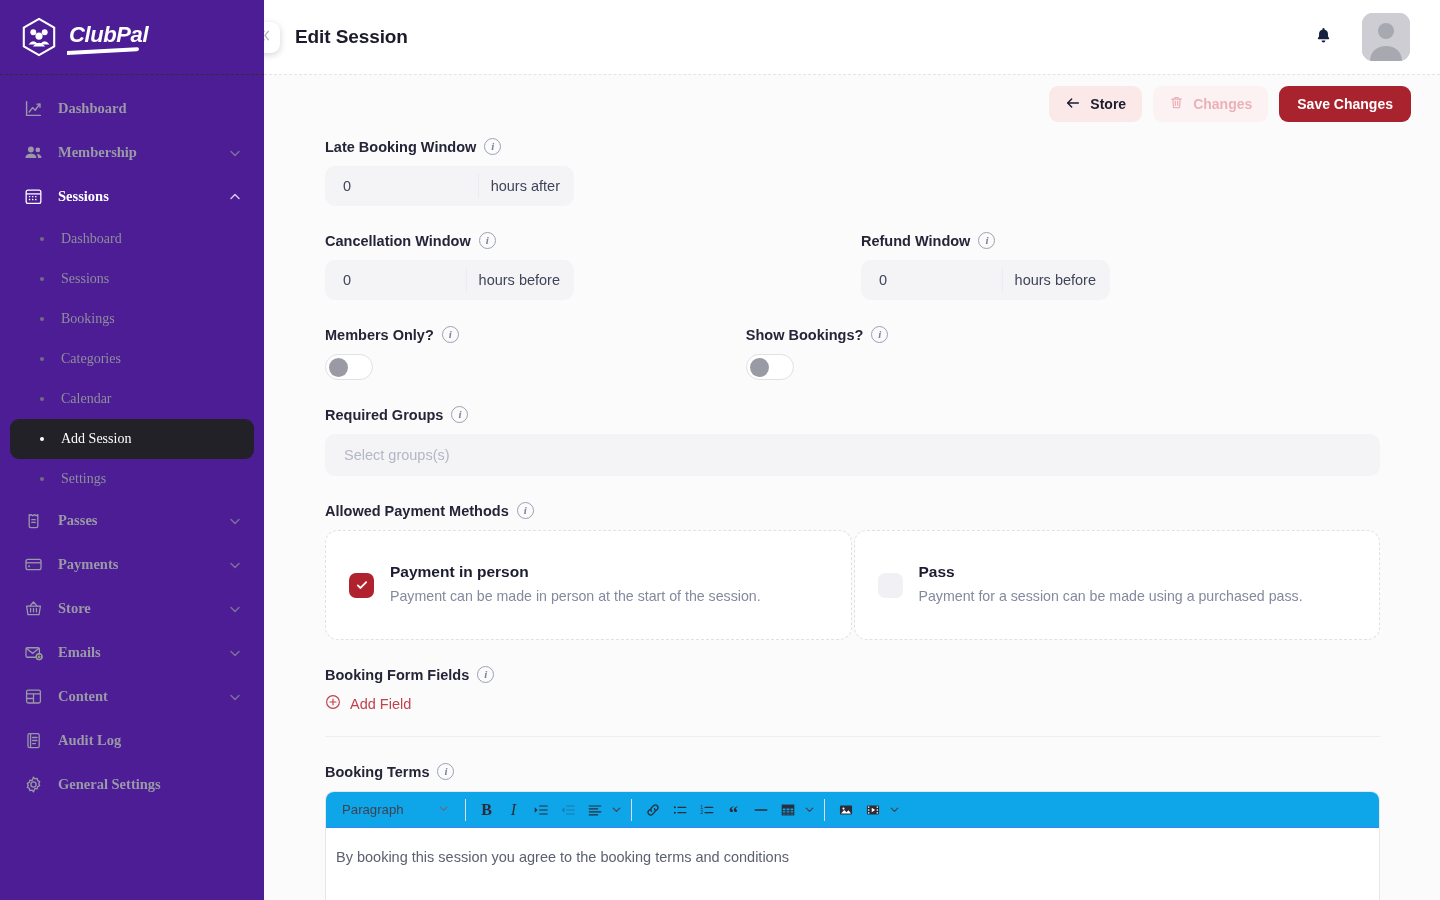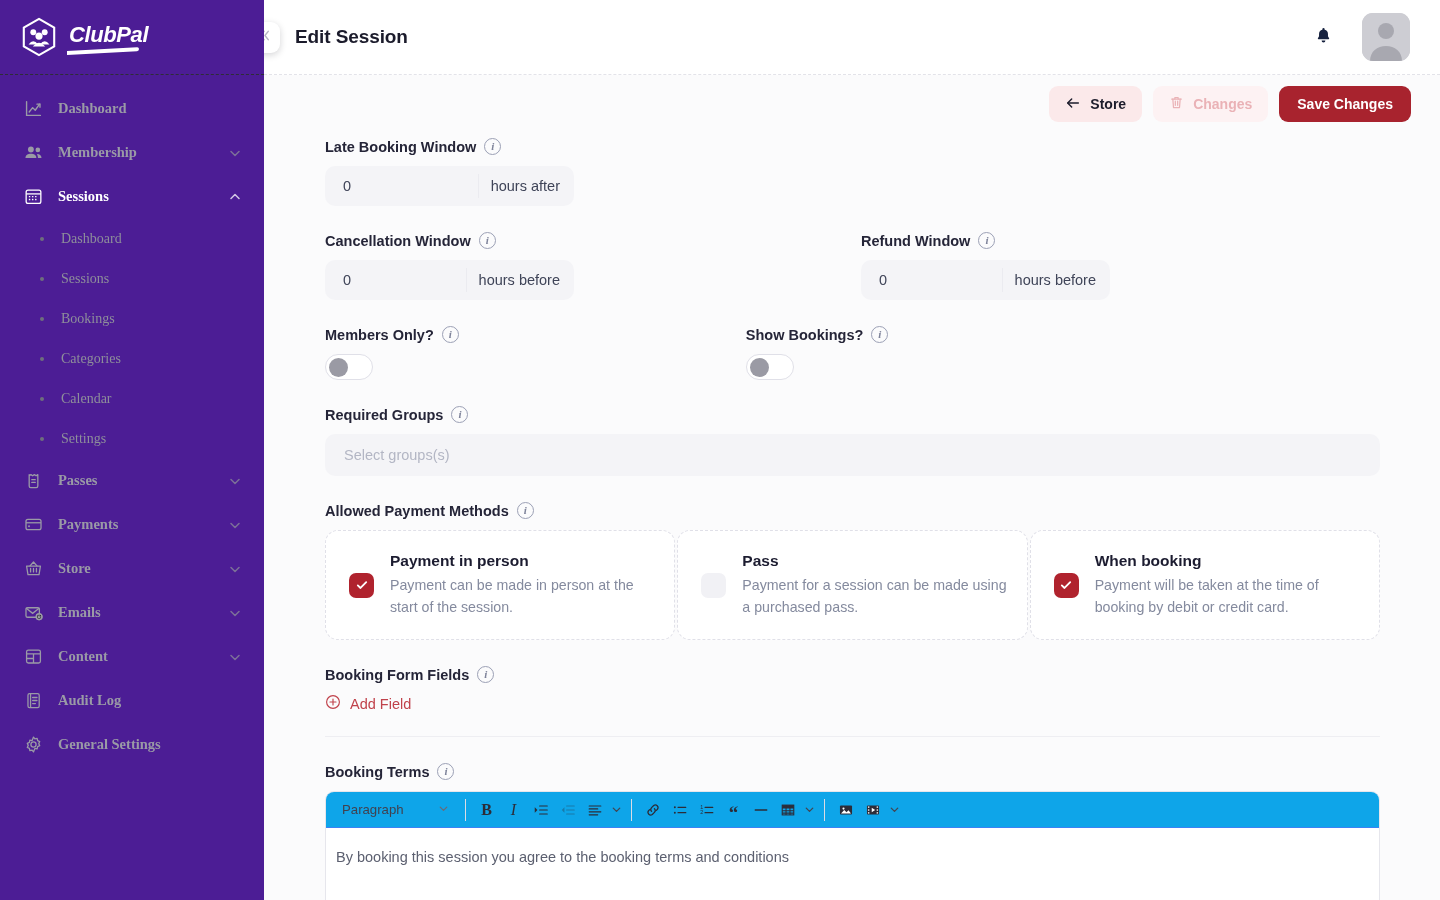--- a/index.html
+++ b/index.html
@@ -302,20 +302,24 @@
         <span>Bookings</span>
       </div>
       <div class="sub-item">
         <span class="dot"></span>
         <span>Categories</span>
       </div>
       <div class="sub-item">
         <span class="dot"></span>
         <span>Calendar</span>
       </div>
+      <div class="sub-item selected">
+        <span class="dot"></span>
+        <span>Add Session</span>
+      </div>
       <div class="sub-item">
         <span class="dot"></span>
         <span>Settings</span>
       </div>
 
       <div class="nav-item">
         <span class="ni-icon">
           <svg viewBox="0 0 22 22" width="19" height="19" fill="none" stroke="#9a9aa6" stroke-width="1.5">
             <path d="M6 4.2 v13.3 a1.8 1.8 0 0 0 1.8 1.8 h6.4 a1.8 1.8 0 0 0 1.8-1.8 V4.2 l-2 1.4 -2-1.4 -2 1.4 -2-1.4 -2 1.4z" stroke-linejoin="round"></path>
             <path d="M9 10 h4 M9 13.2 h4" stroke-linecap="round"></path>
@@ -563,31 +567,20 @@
             </div>
 
             <div class="pay-card">
               <span class="chk off"></span>
               <span>
                 <span class="pay-title" style="display:block">Pass</span>
                 <span class="pay-desc" style="display:block">Payment for a session can be made using a purchased pass.</span>
               </span>
             </div>
 
-            <div class="pay-card">
-              <span class="chk on">
-                <svg viewBox="0 0 16 16" width="14" height="14" fill="none" stroke="#ffffff" stroke-width="2.1" stroke-linecap="round" stroke-linejoin="round">
-                    <path d="M3.2 8.4 L6.3 11.4 L12.8 4.8"></path>
-                  </svg>
-              </span>
-              <span>
-                <span class="pay-title" style="display:block">When booking</span>
-                <span class="pay-desc" style="display:block">Payment will be taken at the time of booking by debit or credit card.</span>
-              </span>
-            </div>
 
           </div>
         </div>
 
         <div>
           <div class="field-label">
             <span>Booking Form Fields</span>
             <span class="info-i">i</span>
           </div>
           <div class="add-field">

